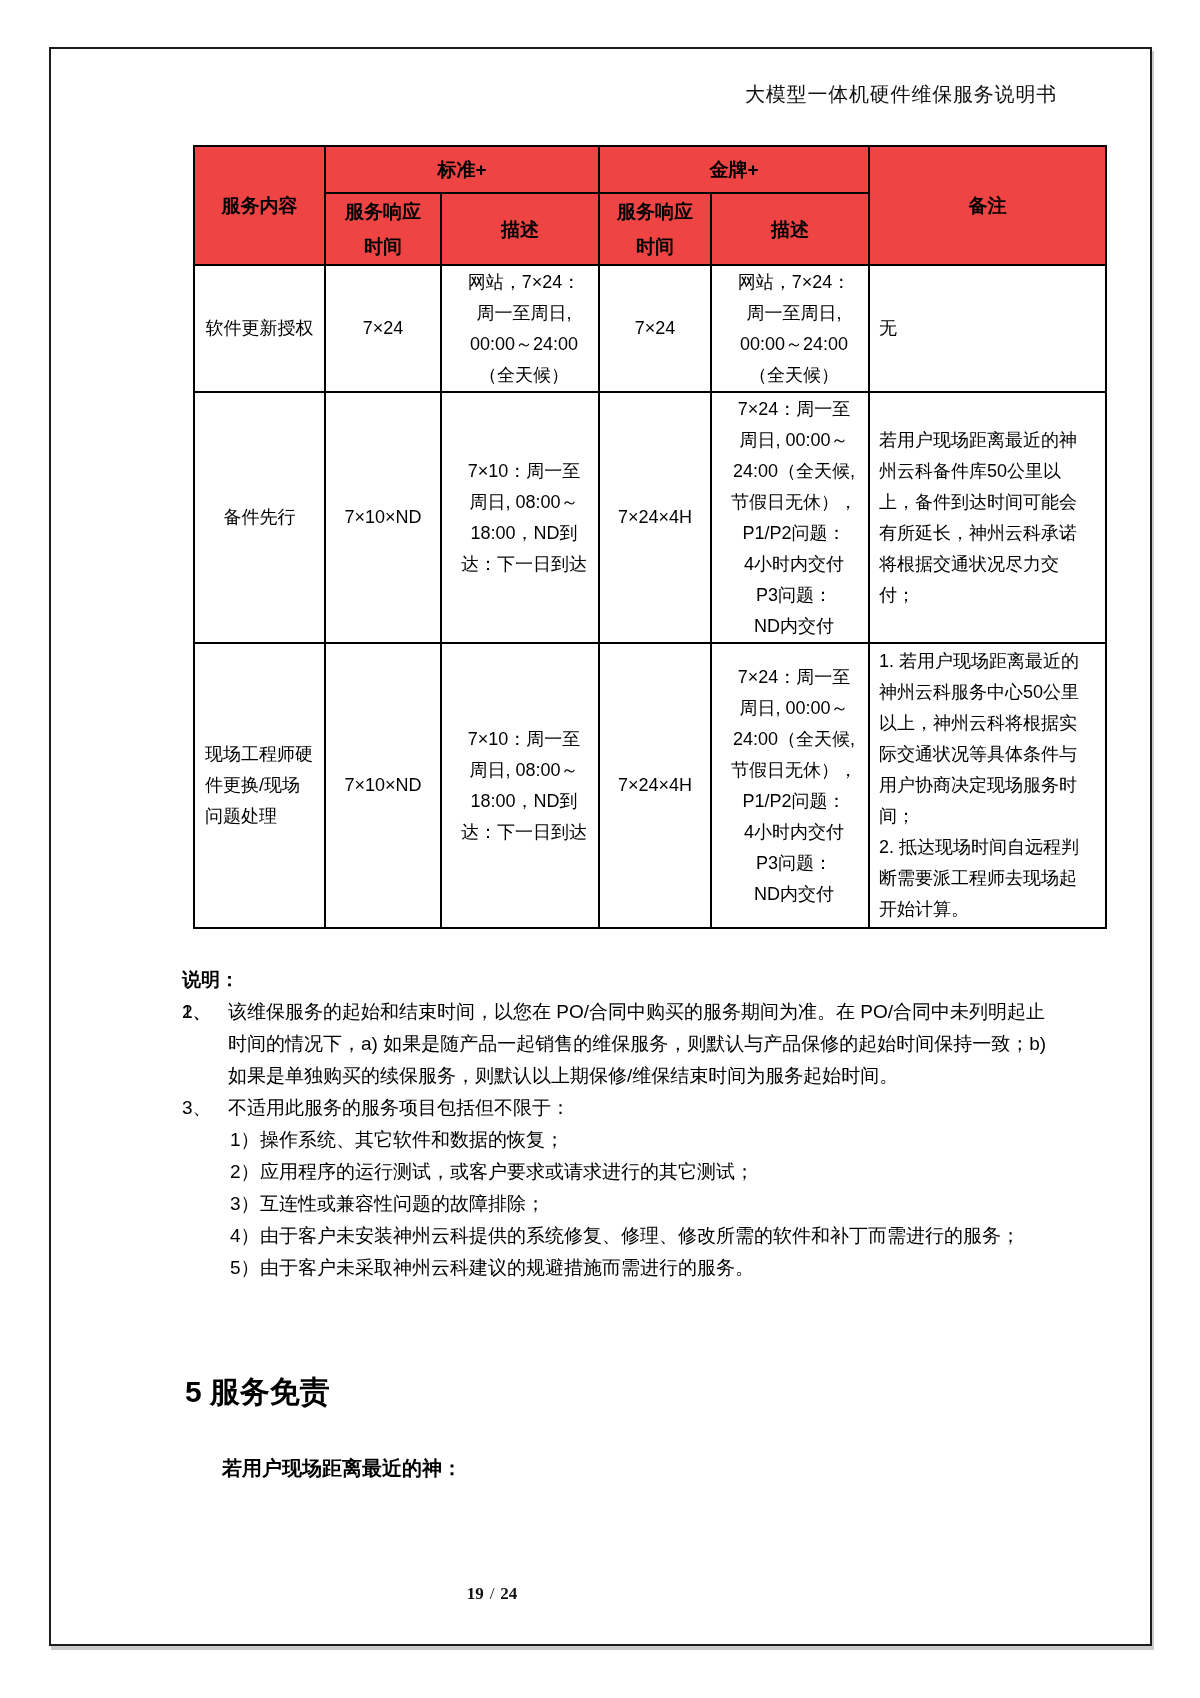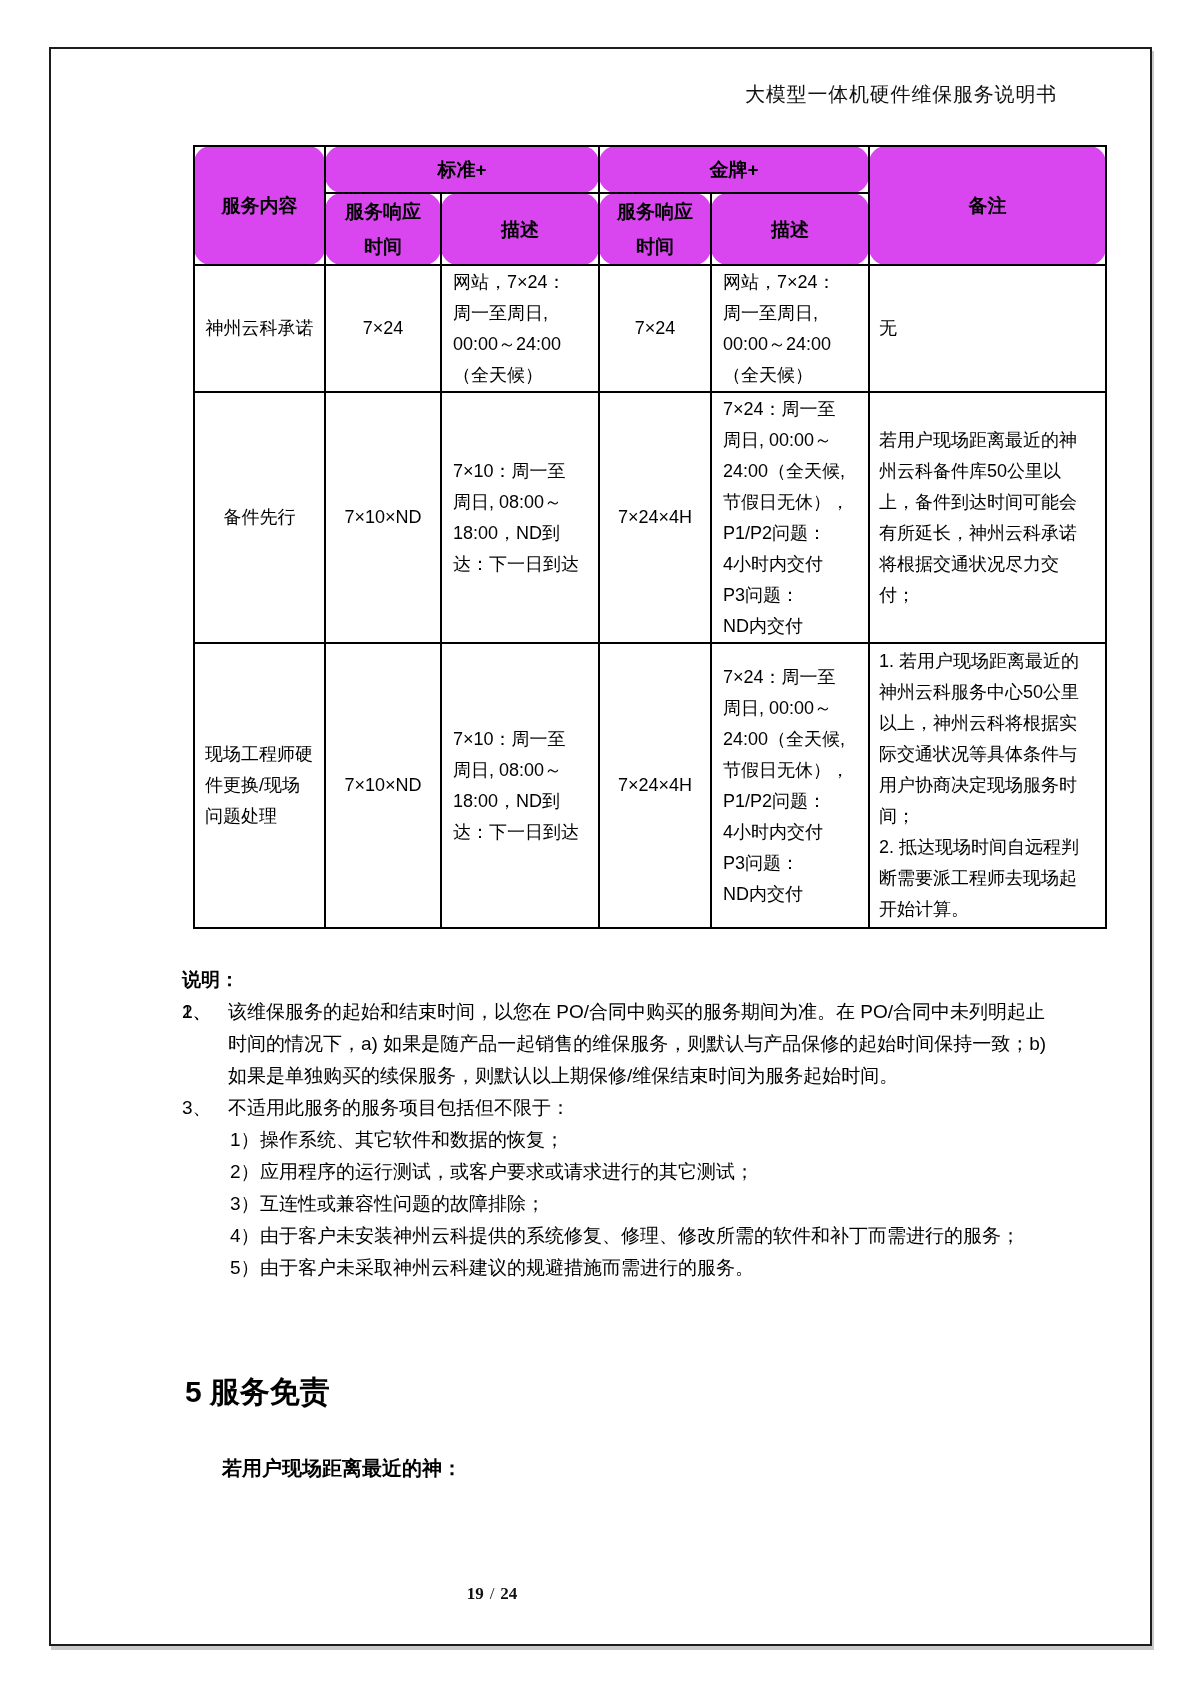--- a/index.html
+++ b/index.html
@@ -42,31 +42,30 @@
     font-size: 18px;
     line-height: 31px;
   }
   .service-table th, .service-table td {
     border: 2px solid #000;
     vertical-align: middle;
     padding: 0;
     overflow: hidden;
   }
   .service-table th {
-    background: #d946ef;
+    background: #ef4444;
     font-weight: bold;
     font-size: 19px;
     text-align: center;
     white-space: pre-line;
     line-height: 35px;
-    border-radius: 17px;
   }
   .service-table td.c { text-align: center; }
   .service-table td.desc {
-    text-align: left;
+    text-align: center;
     padding-left: 11px; padding-right: 3px;
     white-space: pre-line;
   }
   .service-table td.remarks {
     text-align: left;
     padding-left: 9px; padding-right: 3px;
     white-space: pre-line;
   }
   .service-table td.service-multiline {
     text-align: left;
@@ -145,21 +144,21 @@
     </tr>
     <tr style="height:68px">
       <th>服务响应
 时间</th>
       <th>描述</th>
       <th>服务响应
 时间</th>
       <th>描述</th>
     </tr>
     <tr style="height:127px">
-      <td class="c">神州云科承诺</td>
+      <td class="c">软件更新授权</td>
       <td class="c">7×24</td>
       <td class="desc">网站，7×24：
 周一至周日,
 00:00～24:00
 （全天候）</td>
       <td class="c">7×24</td>
       <td class="desc">网站，7×24：
 周一至周日,
 00:00～24:00
 （全天候）</td>

